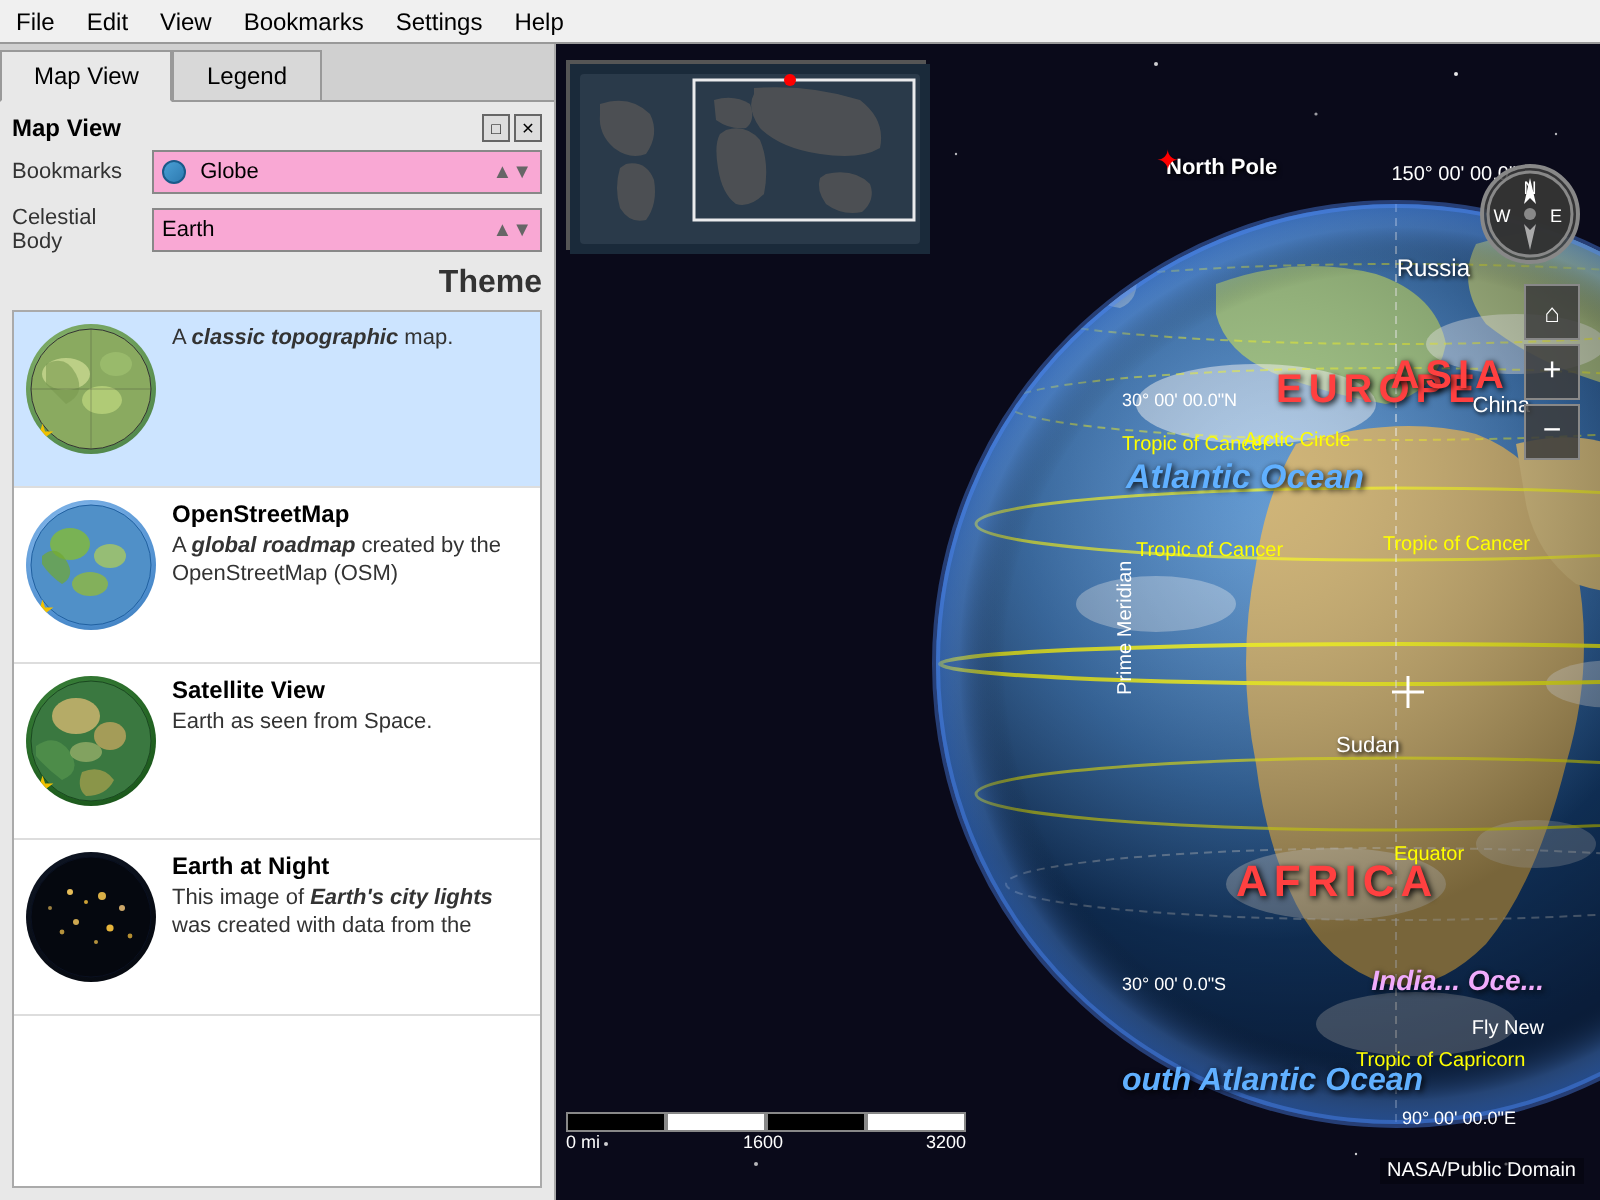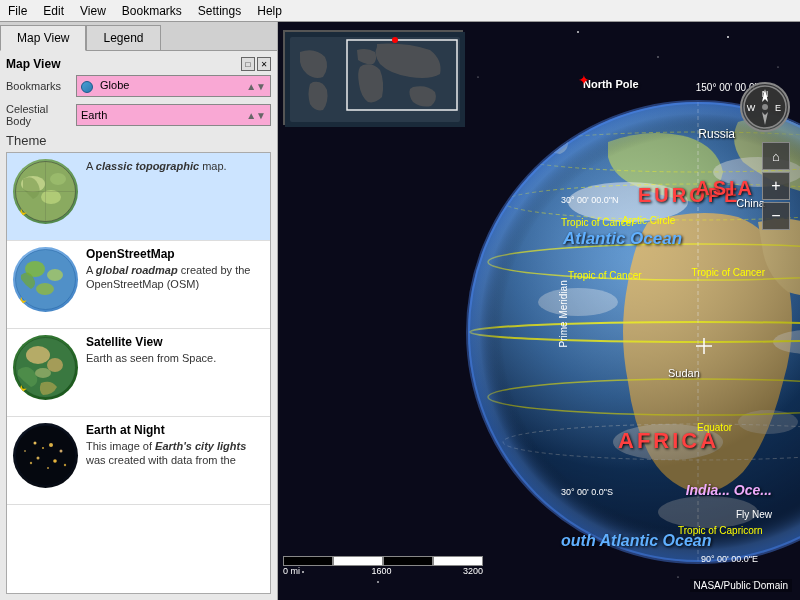--- a/index.html
+++ b/index.html
@@ -32,21 +32,21 @@
     
     .dropdown-row { display: flex; align-items: center; margin-bottom: 6px; }
     .dropdown-label { font-size: 11px; color: #333; width: 70px; }
     .dropdown { flex: 1; height: 22px; border: 1px solid #888; background: #f9a8d4; font-size: 11px; padding: 0 4px; display: flex; align-items: center; justify-content: space-between; cursor: pointer; }
     .dropdown-arrow { font-size: 10px; color: #666; }
 
     
     .globe-icon-small { display: inline-block; width: 12px; height: 12px; border-radius: 50%; background: linear-gradient(135deg, #4a9fd5, #2d7ab0); border: 1px solid #1a5a8a; margin-right: 4px; vertical-align: middle; }
 
     
-    .theme-label { font-size: 13px; font-weight: normal; color: #333; margin-bottom: 4px; }
+    .theme-label { font-size: 16px; font-weight: bold; color: #333; margin-bottom: 4px; text-align: right; }
     #theme-list { flex: 1; overflow-y: auto; background: white; border: 1px solid #aaa; }
     .theme-item { display: flex; padding: 6px; border-bottom: 1px solid #ddd; cursor: pointer; align-items: flex-start; min-height: 88px; }
     .theme-item.selected { background: #cce4ff; }
     .theme-thumb { width: 65px; height: 65px; border-radius: 50%; flex-shrink: 0; margin-right: 8px; position: relative; overflow: hidden; display: flex; align-items: center; justify-content: center; }
     .theme-info { flex: 1; }
     .theme-name { font-weight: bold; font-size: 12px; margin-bottom: 2px; }
     .theme-desc { font-size: 11px; color: #333; line-height: 1.3; }
     .theme-desc em { font-style: italic; font-weight: bold; }
     .star { color: #f0c000; font-size: 14px; position: absolute; bottom: 2px; left: 2px; }
 

